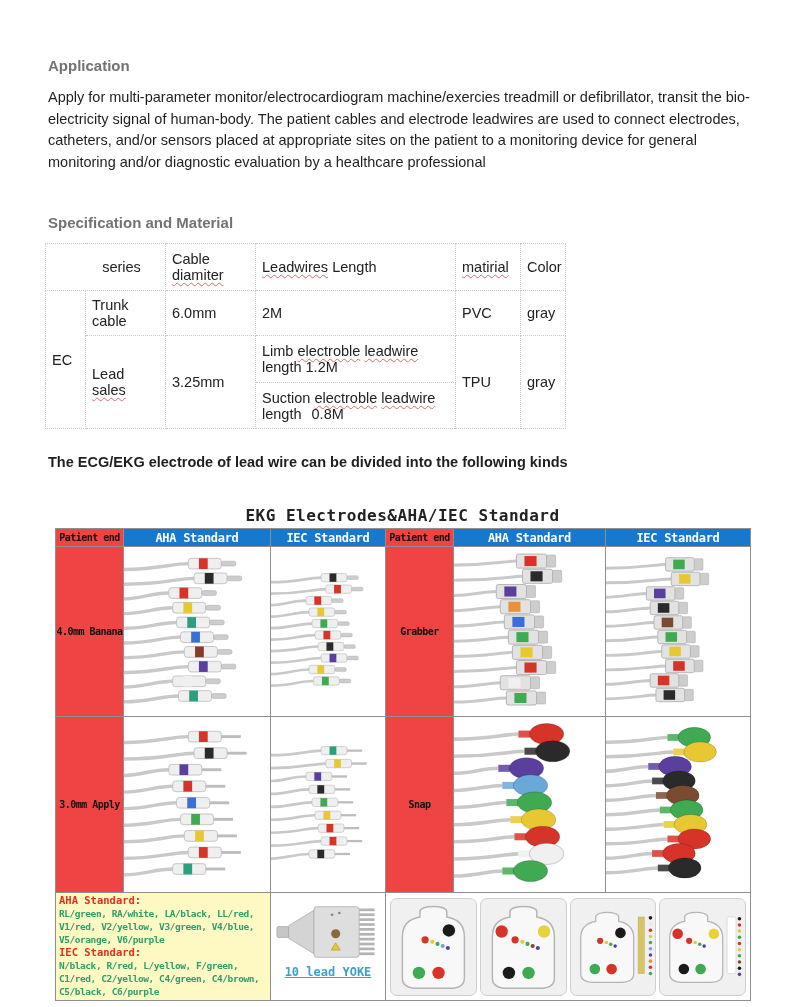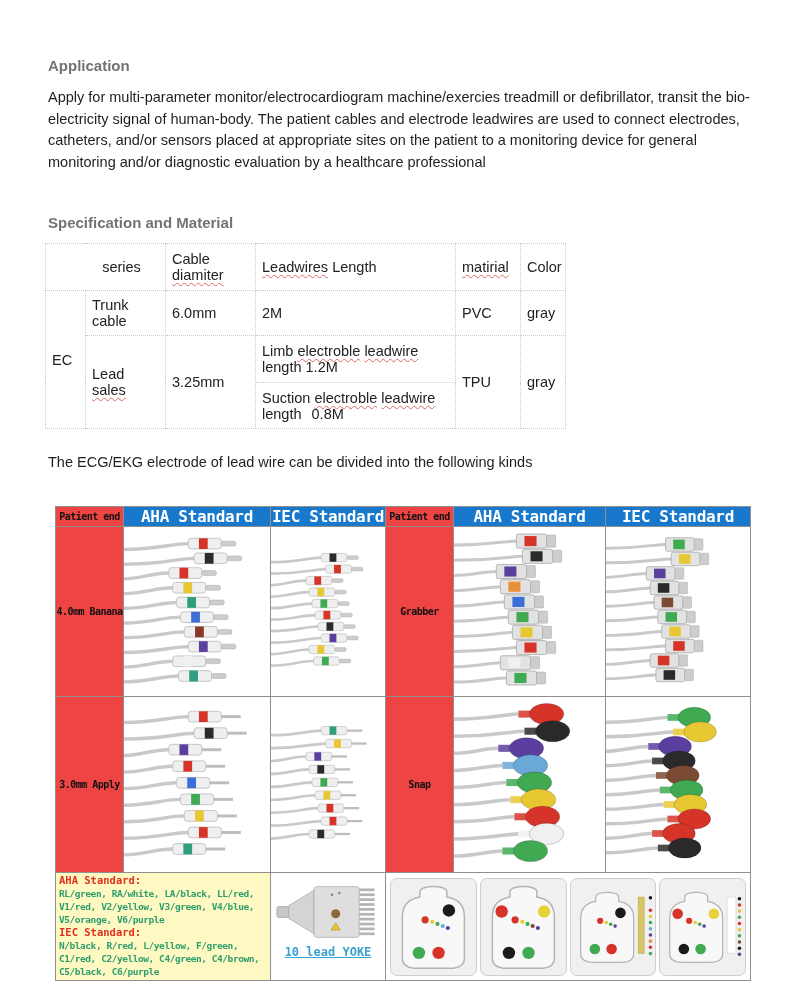--- a/index.html
+++ b/index.html
@@ -14,21 +14,21 @@
   
   table.spec{border-collapse:collapse;table-layout:fixed;width:520px;font-size:14.5px;color:#222;}
   table.spec td{border:1px dotted #c9c9c9;padding:5px 6px;vertical-align:middle;background:#fff;}
   
   .ekg{width:695px;height:490px;}
   .ekg-title{width:100%;text-align:center;font-family:"DejaVu Sans Mono",monospace;
              font-weight:bold;font-size:16px;color:#222;letter-spacing:.5px;height:22px;}
   table.ekg-t{border-collapse:collapse;table-layout:fixed;width:695px;}
   table.ekg-t td{border:1px solid #8f8f8f;padding:0;overflow:hidden;}
   td.hdr-blue{background:#1878cc;color:#fff;text-align:center;
-              font-family:"DejaVu Sans Mono",monospace;font-weight:bold;font-size:16px;letter-spacing:-.3px;}
+              font-family:"DejaVu Sans Mono",monospace;font-weight:bold;font-size:12px;letter-spacing:-.3px;}
   td.hdr-tan,td.lbl{background:#ef4444;color:#111;text-align:center;
               font-family:"DejaVu Sans Mono",monospace;font-weight:bold;font-size:10px;
               letter-spacing:-.5px;white-space:nowrap;}
   td.photo{background:#fff;}
   .leads{width:100%;height:100%;}
   td.legend{background:#fef9c3;vertical-align:top;}
   .lg{font-family:"DejaVu Sans Mono",monospace;font-weight:bold;line-height:13px;padding:1px 3px;}
   .lg-title{color:#e03020;font-size:10.5px;text-align:left;}
   .lg-line{color:#2e9e6e;font-size:9.5px;letter-spacing:-.45px;}
   td.yokecell{background:#fff;vertical-align:top;}
@@ -110,23 +110,24 @@
       <span>Suction</span>
       <span class="sp">electroble</span>
       <span class="sp">leadwire</span>
       <span>length</span>
       <span style="margin-left:6px;">0.8M</span>
     </td>
   </tr>
 </tbody>
   </table>
 
-<div class="abs para" style="left:48px;top:452px;width:704px;">The ECG/EKG electrode of lead wire can be divided into the following kinds</div>
+<div class="abs para" style="left:48px;top:452px;width:704px;font-weight:bold;">The ECG/EKG electrode of lead wire can be divided into the following kinds</div>
 
 <div class="abs ekg" style="left:55px;top:506px;">
+  <div class="ekg-title">EKG Electrodes&amp;AHA/IEC Standard</div>
 
   <table class="ekg-t">
     <colgroup>
         <col style="width:68px">
         <col style="width:147px">
         <col style="width:115px">
               <col style="width:68px">
         <col style="width:152px">
         <col style="width:145px">
       </colgroup>

